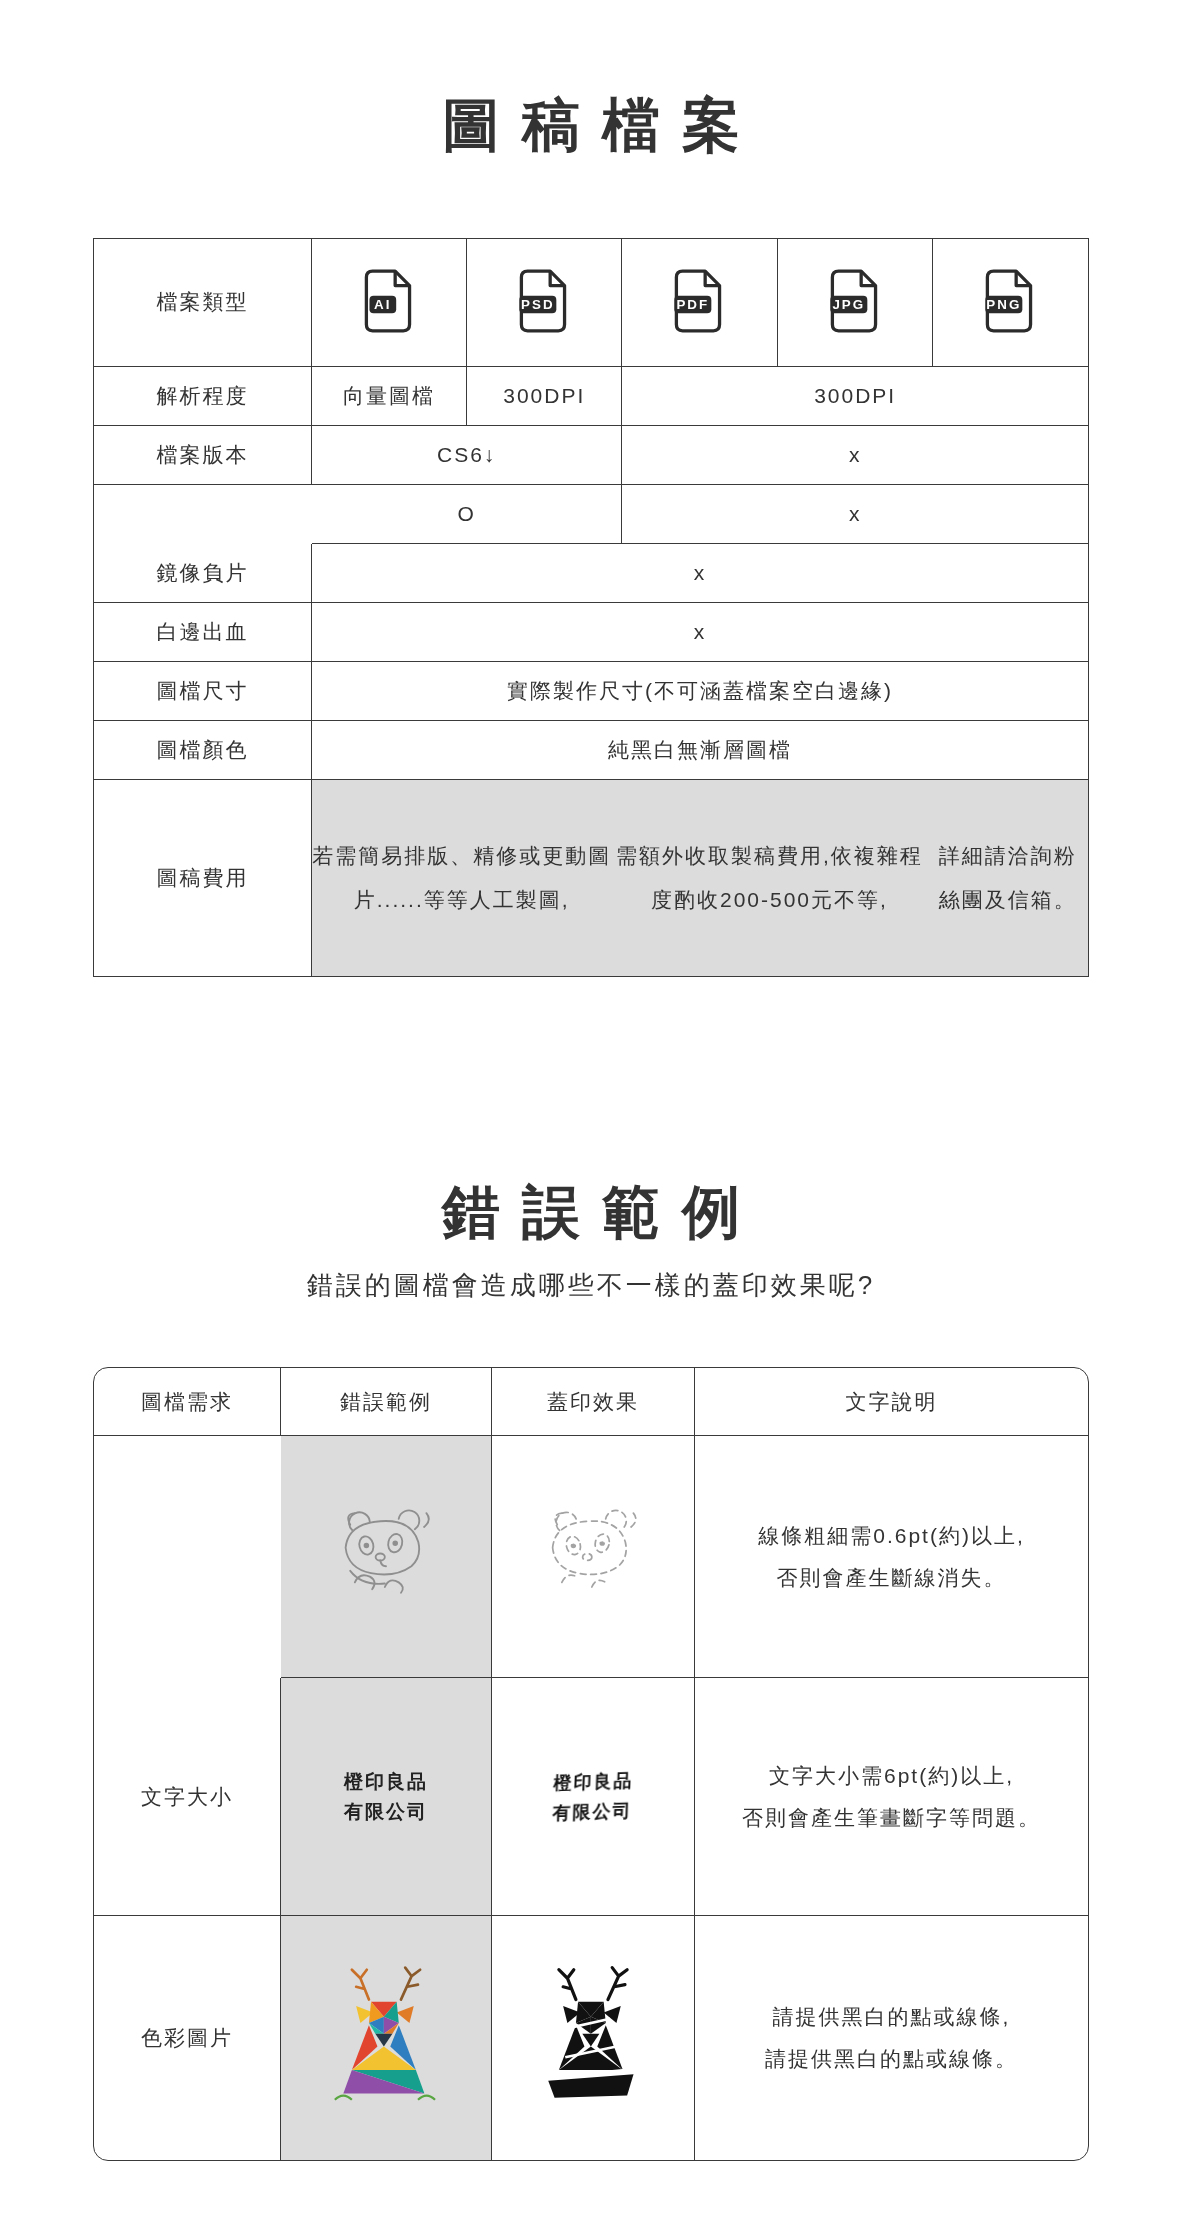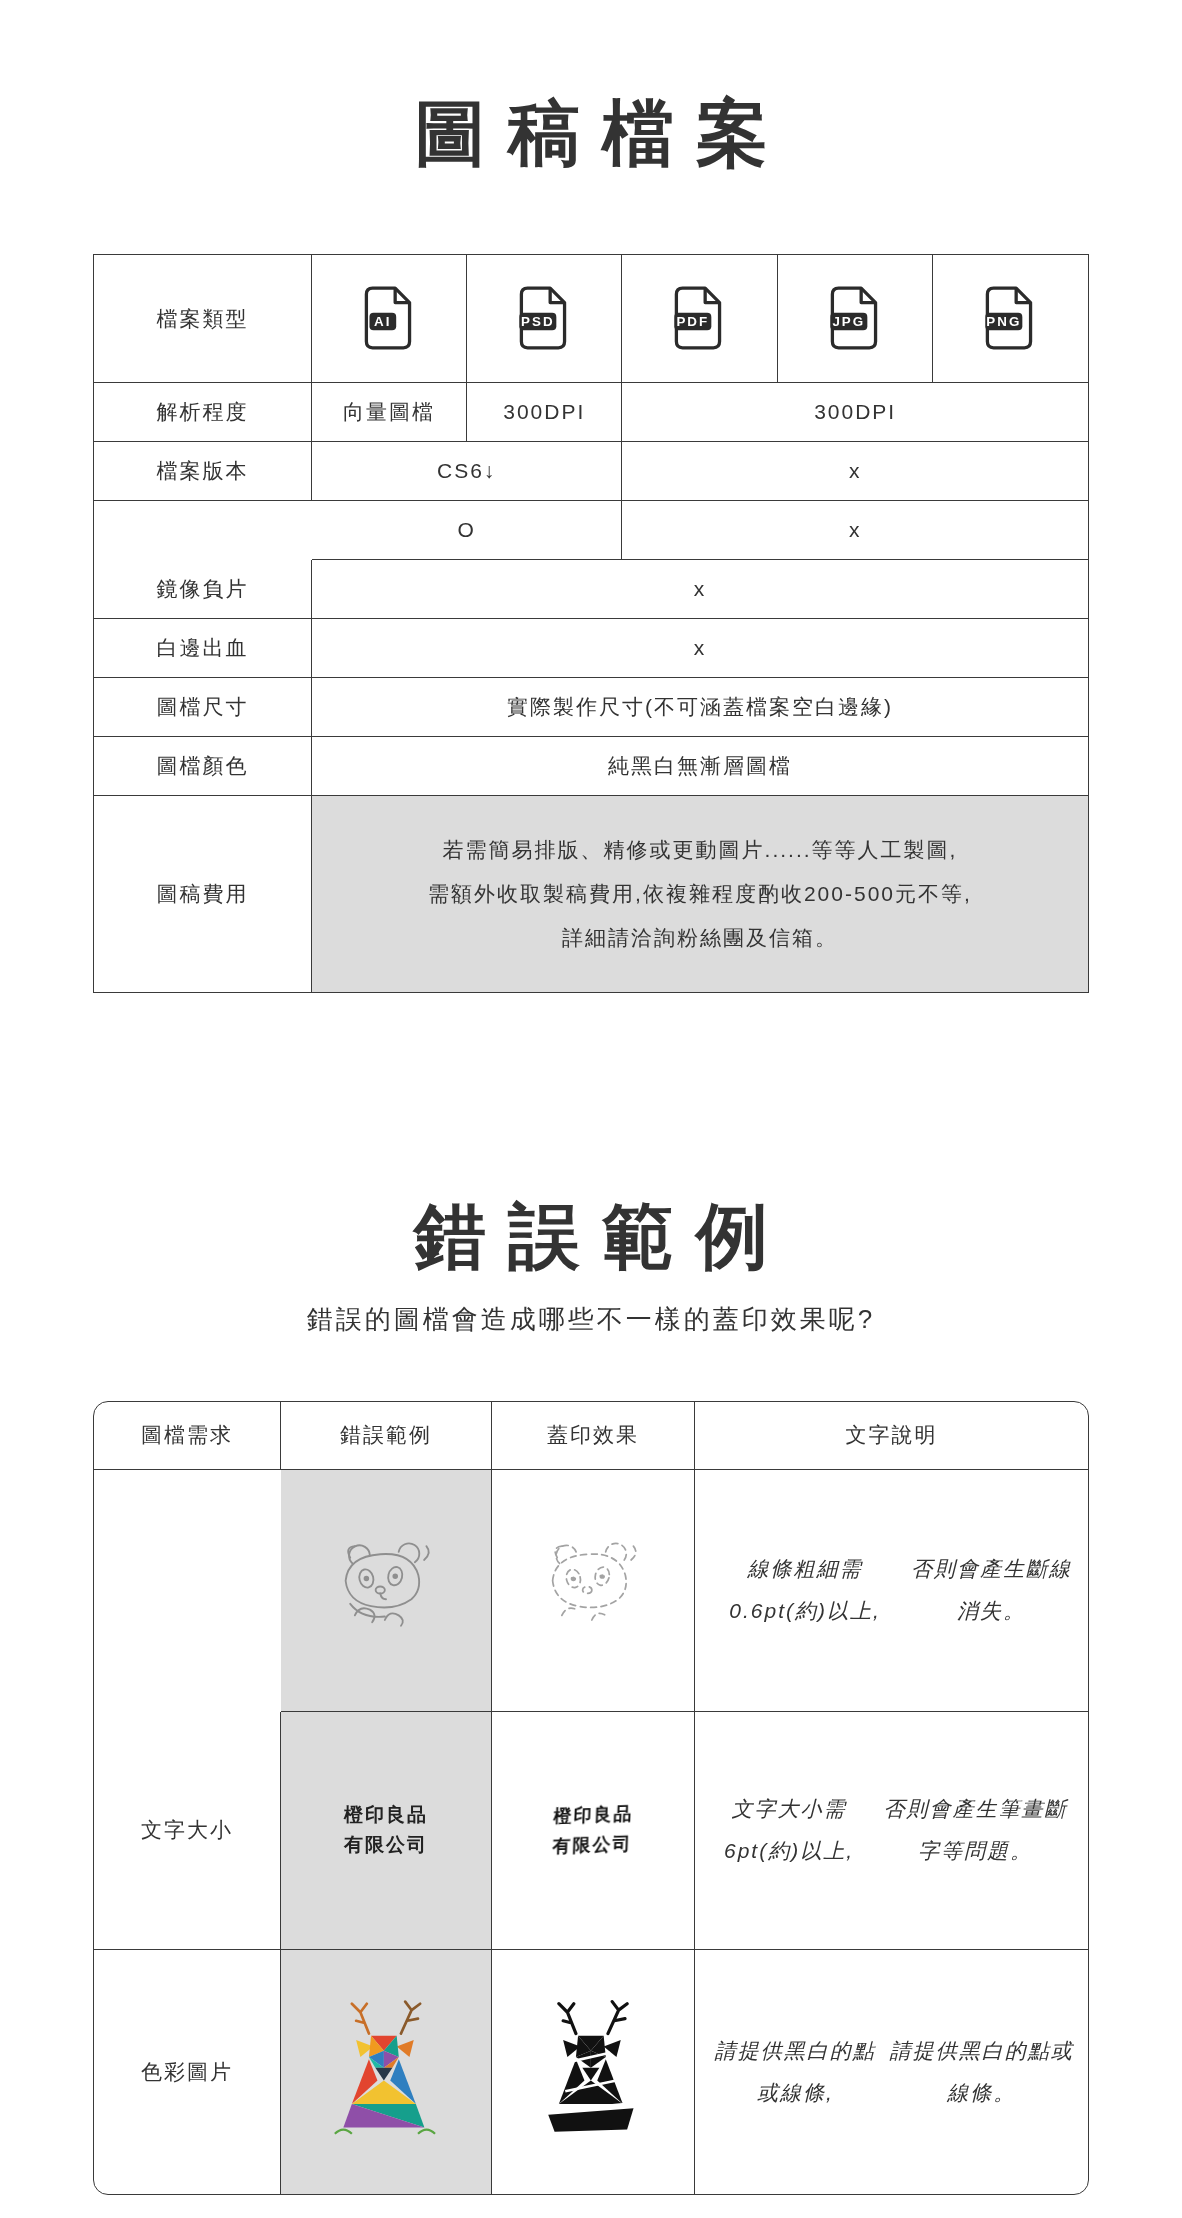--- a/index.html
+++ b/index.html
@@ -6,21 +6,21 @@
   html,body { background: #ffffff; }
   body {
     width: 1182px;
     min-height: 2218px;
     font-family: "Liberation Sans", "DejaVu Sans", sans-serif;
     color: #333333;
   }
   .content { width: 996px; margin: 0 auto; }
 
   .main-title {
-    font-size: 72px;
+    font-size: 58px;
     font-weight: 600;
     letter-spacing: 22px;
     text-indent: 22px;
     text-align: center;
     color: #333333;
     line-height: 1.2;
   }
   .title-1 { padding-top: 90px; }
   .title-2 { margin-top: 200px; }
 
@@ -55,22 +55,22 @@
     border-bottom: 1.5px solid #3a3a3a;
     font-size: 21px;
     letter-spacing: 2px;
     color: #333333;
     text-align: center;
   }
   .br0 { border-right: none; }
   .bb0 { border-bottom: none; }
   .gray { background: #dcdcdc; }
 
-  .fee-cell { flex-direction: column; line-height: 44px; }
-  .desc-cell { flex-direction: row; line-height: 42px; padding: 0 10px; font-style: italic; }
+  .fee-cell { flex-direction: row; line-height: 44px; }
+  .desc-cell { flex-direction: column; line-height: 42px; padding: 0 10px; }
 
   .file-icon { width: 74px; height: 74px; }
   .file-icon .doc { fill: #ffffff; stroke: #2b2b2b; stroke-width: 3.2; stroke-linejoin: round; }
   .file-icon .fold { fill: none; stroke: #2b2b2b; stroke-width: 3.2; stroke-linejoin: round; }
   .file-icon .badge { fill: #2b2b2b; }
   .file-icon .badge-text {
     fill: #ffffff;
     font-size: 13px;
     font-weight: bold;
     text-anchor: middle;

